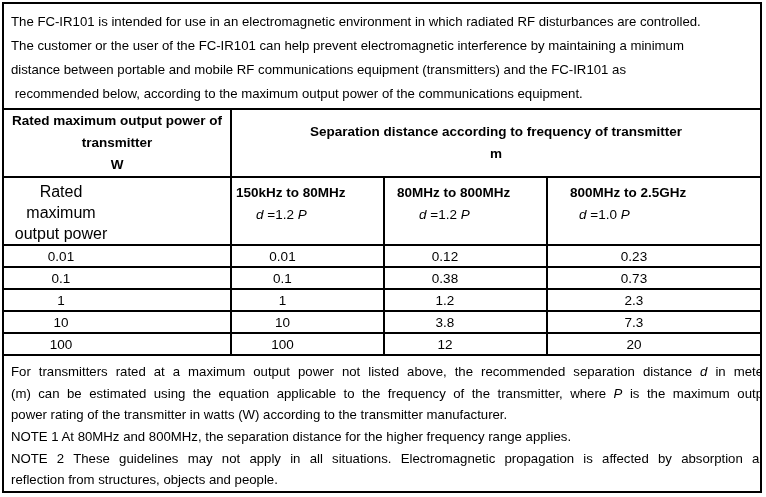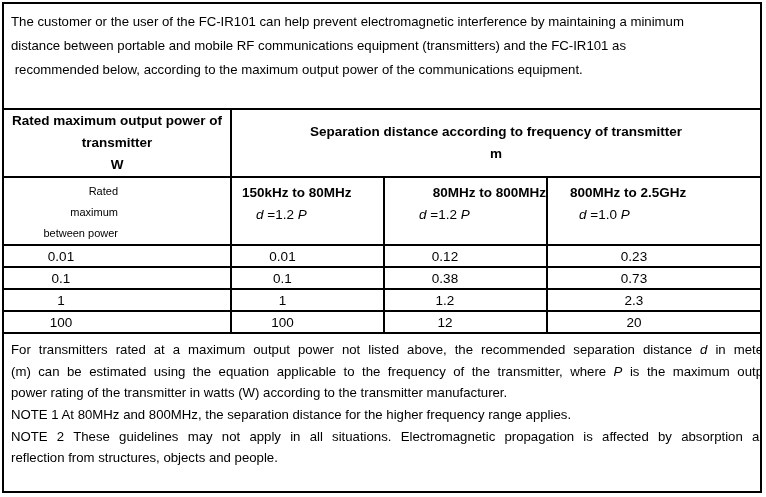--- a/index.html
+++ b/index.html
@@ -15,26 +15,26 @@
   
   table{border-collapse:collapse;width:100%;table-layout:fixed;}
   td{border:2px solid #000;padding:0;box-sizing:border-box;overflow:hidden;}
   td:first-child{border-left:none;}
   td:last-child{border-right:none;margin-left:7px;}
   tr.r1{height:68px;}
   tr.r2{height:58px;}
   tr.dr{height:22px;padding-left:45px;}
   .hdr1,.hdrspan{font-weight:bold;font-size:13.5px;line-height:22px;
                  text-align:center;vertical-align:middle;}
-  .sub1{font-size:11px;line-height:21px;text-align:right;
+  .sub1{font-size:16px;line-height:21px;text-align:center;
         vertical-align:top;padding-top:3px;padding-right:112px;}
   .freq{font-size:13.5px;line-height:22px;vertical-align:top;padding-top:4px;}
-  .freq .range{font-weight:bold;padding-left:10px;white-space:pre;}
+  .freq .range{font-weight:bold;padding-left:4px;white-space:pre;}
   .freq .formula{padding-left:24px;white-space:pre;}
-  .freq.f3 .range{padding-left:20px;text-align:right;}
+  .freq.f3 .range{padding-left:12px;}
   .freq.f3 .formula{padding-left:34px;}
   .freq.f4 .range{padding-left:22px;}
   .freq.f4 .formula{padding-left:31px;}
   td.v{font-size:13.5px;text-align:center;vertical-align:middle;}
   td.p1{padding-right:112px;}
   td.p2{padding-right:50px;}
   td.p3{padding-right:41px;}
   td.p4{padding-right:40px;}
 
   
@@ -43,20 +43,21 @@
   .fline.jst{white-space:normal;text-align:justify;text-align-last:justify;
              text-justify:inter-word;height:21.7px;}
   i{font-style:italic;}
 </style>
 </head>
 <body>
 
 <div class="page">
 
   <div class="intro">
+    <div class="iline">The FC-IR101 is intended for use in an electromagnetic environment in which radiated RF disturbances are controlled.</div>
     <div class="iline">The customer or the user of the FC-IR101 can help prevent electromagnetic interference by maintaining a minimum</div>
     <div class="iline">distance between portable and mobile RF communications equipment (transmitters) and the FC-IR101 as</div>
     <div class="iline"> recommended below, according to the maximum output power of the communications equipment.</div>
   </div>
 
   <table>
     <colgroup>
       <col style="width:227px">
         <col style="width:153px">
         <col style="width:163px">
@@ -71,21 +72,21 @@
         </td>
         <td class="hdrspan" colspan="3">
           <div>Separation distance according to frequency of transmitter</div>
           <div>m</div>
         </td>
       </tr>
       <tr class="r2">
         <td class="sub1">
           <div>Rated</div>
           <div>maximum</div>
-          <div>between power</div>
+          <div>output power</div>
         </td>
         <td class="freq f2">
           <div class="range">150kHz to 80MHz</div>
           <div class="formula"><i>d</i><span> =1.2 </span><i>P</i></div>
         </td>
         <td class="freq f3">
           <div class="range">80MHz to 800MHz</div>
           <div class="formula"><i>d</i><span> =1.2 </span><i>P</i></div>
         </td>
         <td class="freq f4">
@@ -105,20 +106,26 @@
         <td class="v p3">0.38</td>
         <td class="v p4">0.73</td>
       </tr>
       <tr class="dr">
         <td class="v p1">1</td>
         <td class="v p2">1</td>
         <td class="v p3">1.2</td>
         <td class="v p4">2.3</td>
       </tr>
       <tr class="dr">
+        <td class="v p1">10</td>
+        <td class="v p2">10</td>
+        <td class="v p3">3.8</td>
+        <td class="v p4">7.3</td>
+      </tr>
+      <tr class="dr">
         <td class="v p1">100</td>
         <td class="v p2">100</td>
         <td class="v p3">12</td>
         <td class="v p4">20</td>
       </tr>
     </tbody>
   </table>
 
   <div class="footer">
     <div class="fline jst"><span>For transmitters rated at a maximum output power not listed above, the recommended separation distance </span><i>d</i><span> in meters</span></div>

